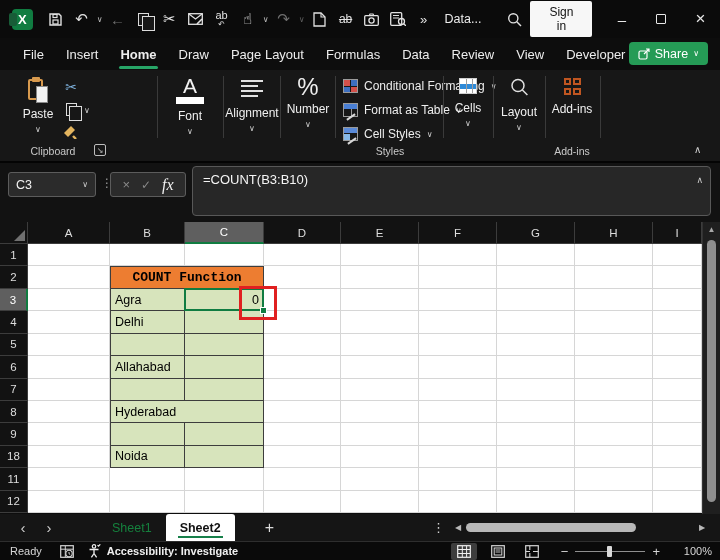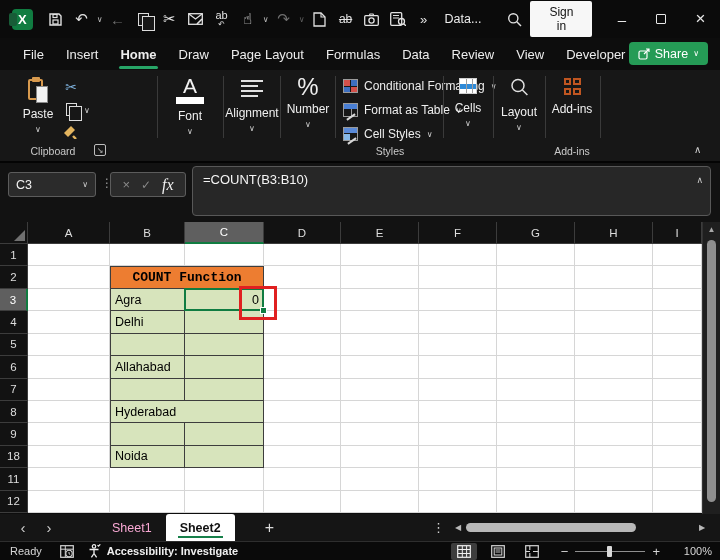--- a/index.html
+++ b/index.html
@@ -78,21 +78,21 @@
   .cell { background:#fff; border-right:1px solid #d6d6d6; border-bottom:1px solid #d6d6d6; font-size:12.5px; color:#000; display:flex; align-items:center; padding:0 4px; overflow:hidden; cursor:cell; }
   .corner { background:#121212; border-right:1px solid #3c3c3c; border-bottom:1px solid #3c3c3c; position:relative; }
   .corner::after { content:""; position:absolute; right:2px; bottom:2px; width:0; height:0; border-left:11px solid transparent; border-bottom:11px solid #707070; }
   .vscroll { position:absolute; background:#1f1f1f; border-left:1px solid #333; }
   .vscroll .thumb { position:absolute; left:4px; width:9px; background:#8f8f8f; border-radius:5px; }
   .vscroll .up { position:absolute; top:3px; left:0; width:100%; text-align:center; color:#a8a8a8; font-size:8px; }
 
   
   .tabbar { position:absolute; left:0; top:514px; width:720px; height:27px; background:#151515; display:flex; align-items:center; }
   .tab-nav { color:#cfcfcf; font-size:15px; width:26px; text-align:center; cursor:pointer; }
-  .sheet-tab { color:#f9a8d4; font-size:12.5px; padding:4px 14px; cursor:pointer; position:relative; height:100%; display:flex; align-items:center; }
+  .sheet-tab { color:#15803d; font-size:12.5px; padding:4px 14px; cursor:pointer; position:relative; height:100%; display:flex; align-items:center; }
   .sheet-tab.active { background:#fff; color:#111; font-weight:bold; border-radius:3px 3px 0 0; }
   .sheet-tab.active::after { content:""; position:absolute; left:12px; right:12px; bottom:3px; height:2.5px; background:#17804a; }
   .addsheet { color:#dadada; font-size:16px; margin-left:30px; cursor:pointer; }
   .tab-dots { position:absolute; left:432px; color:#cfcfcf; font-size:13px; cursor:pointer; }
   .hscroll { position:absolute; left:452px; top:6px; width:256px; height:15px; display:flex; align-items:center; }
   .hscroll .arr { color:#b8b8b8; font-size:8px; width:12px; text-align:center; cursor:pointer; }
   .hscroll .track { flex:1; position:relative; height:9px; }
   .hscroll .hthumb { position:absolute; left:2px; top:0; width:170px; height:9px; background:#b8b8b8; border-radius:5px; cursor:grab; }
 
   

